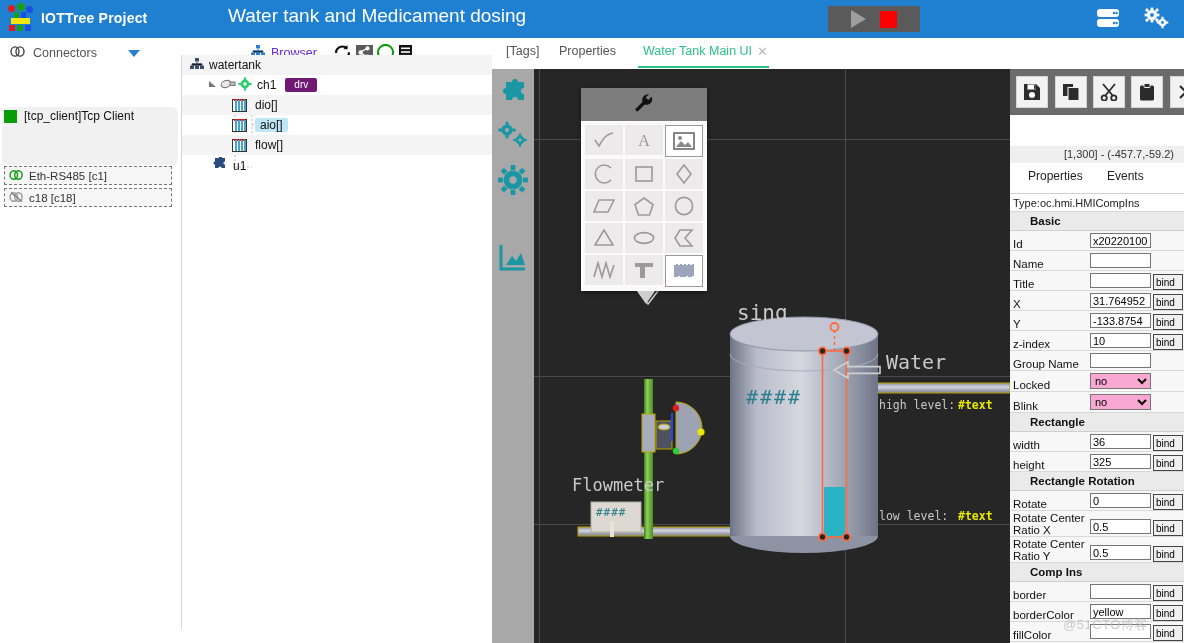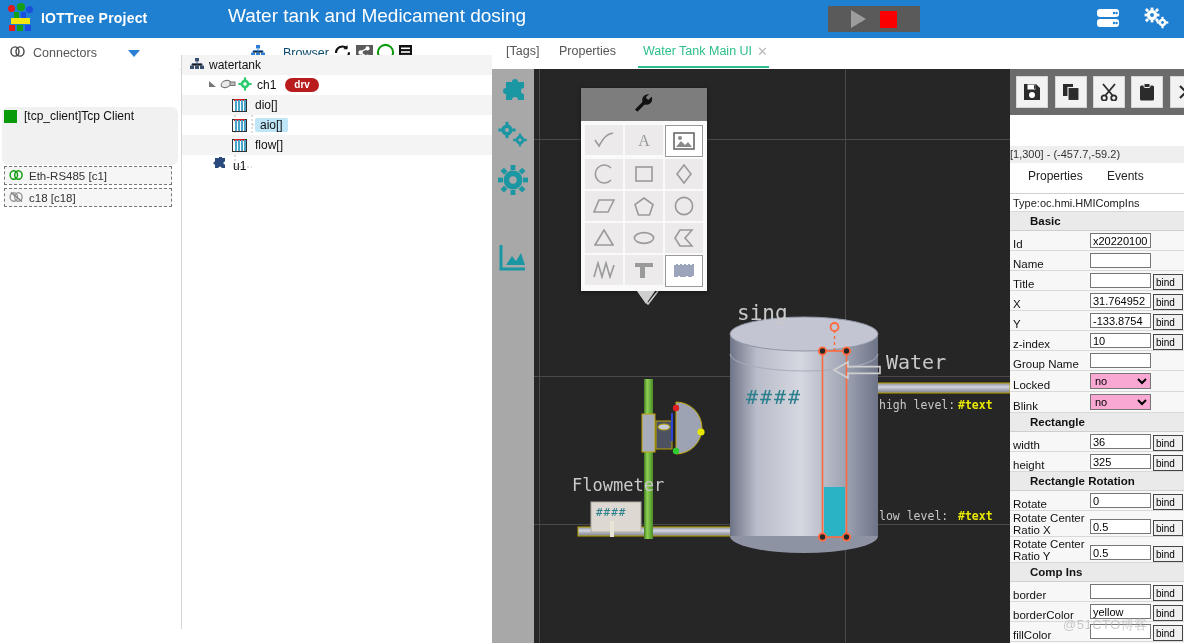--- a/index.html
+++ b/index.html
@@ -21,38 +21,38 @@
   .runbox{position:absolute;left:828px;top:6px;width:92px;height:26px;background:#5a5a5a;display:flex;align-items:center;justify-content:center;gap:14px;}
   .play{width:0;height:0;border-left:15px solid #9d9d9d;border-top:9px solid transparent;border-bottom:9px solid transparent;}
   .stop{width:17px;height:17px;background:#fb0000;}
   .hdr-icons{position:absolute;right:14px;top:6px;display:flex;align-items:center;gap:22px;}
 
   
   .leftpane{position:absolute;left:0;top:38px;width:492px;height:605px;background:#fff;padding-left:48px;}
   .lp-head{position:absolute;left:0;top:0;width:492px;height:31px;background:#fff;border-bottom:1px solid #dedede;}
   .connectors{position:absolute;left:10px;top:7px;display:flex;align-items:center;gap:7px;color:#555;font-size:12.5px;}
   .caret{width:0;height:0;border-left:6px solid transparent;border-right:6px solid transparent;border-top:7px solid #2a7fd4;margin-left:24px;}
-  .browser-lbl{position:absolute;left:251px;top:7px;display:flex;align-items:center;gap:18px;color:#0c4a6e;font-size:12.5px;}
+  .browser-lbl{position:absolute;left:251px;top:7px;display:flex;align-items:center;gap:6px;color:#6d28d9;font-size:12.5px;}
   .brw-icons{position:absolute;left:332px;top:5px;display:flex;align-items:center;gap:2px;}
 
   .connpanel{position:absolute;left:0;top:31px;width:180px;height:574px;background:#fff;}
   .cc-card{position:absolute;left:2px;top:38px;width:176px;height:58px;background:#f1f1f1;border-radius:6px;}
   .cc-title{position:absolute;left:4px;top:40px;display:flex;align-items:center;gap:7px;font-size:12px;color:#111;}
   .cc-sq{width:13px;height:13px;background:#0a9b0a;}
   .cc-row{position:absolute;left:4px;width:168px;height:19px;border:1px dashed #777;background:#f6f6f6;display:flex;align-items:center;gap:5px;padding-left:4px;box-sizing:border-box;font-size:11.5px;color:#333;}
   .cc-row.r1{top:97px;}
   .cc-row.r2{top:119px;}
   .port{position:absolute;width:10px;height:10px;background:#1414e6;}
   .port.hollow{background:#fff;border:2px solid #222;}
   .linkline{position:absolute;left:191px;top:96px;width:44px;height:8px;}
 
   .treepane{position:absolute;left:181px;top:17px;width:311px;height:574px;background:#fff;border-left:1px solid #d5d5d5;}
   .trow{position:relative;height:20px;display:flex;align-items:center;font-size:12px;color:#111;}
   .trow.alt{background:#f4f4f4;}
-  .chip{background:#b91c1c;color:#fff;border-radius:7px;font-size:10px;padding:1px 9px 2px;margin-left:9px;font-weight:bold;}
+  .chip{background:#701a75;color:#fff;border-radius:2px;font-size:10px;padding:1px 9px 2px;margin-left:9px;font-weight:normal;}
   .sel{background:#bfe6f7;border-radius:2px;padding:0 5px;}
   .modicon{width:15px;height:13px;border:1.5px solid #333;background:#fff;position:relative;display:inline-block;box-sizing:border-box;}
   .modicon b{position:absolute;top:0;width:2px;height:100%;background:#4aa3c9;display:block;}
   .modicon em{position:absolute;top:-1px;left:1px;right:1px;height:2px;background:#d02020;display:block;}
   .treelines{position:absolute;left:0;top:0;width:311px;height:200px;pointer-events:none;}
 
   
   .mainarea{position:absolute;left:492px;top:38px;width:692px;height:605px;background:#fff;}
   .tabbar{position:absolute;left:0;top:0;width:692px;height:31px;background:#fff;border-bottom:1px solid #e3e3e3;}
   .tab{position:absolute;top:6px;font-size:12.5px;color:#555;cursor:default;}
@@ -76,21 +76,21 @@
   .pal-grid{display:grid;grid-template-columns:repeat(3,1fr);gap:2px;padding:4px;}
   .pal-cell{height:30px;background:#eceaea;display:flex;align-items:center;justify-content:center;}
   .pal-cell.active{background:#fff;border:1px solid #999;}
   .pal-tail{position:absolute;left:56px;top:203px;width:0;height:0;border-left:9px solid transparent;border-right:9px solid transparent;border-top:13px solid #cfcfcf;}
 
   .ctext{position:absolute;font-family:"DejaVu Sans Mono","Liberation Mono",monospace;color:#c9c9c9;}
 
   .rightbar{position:absolute;left:518px;top:0;width:174px;height:574px;background:#fff;}
   .rb-toolbar{position:absolute;left:0;top:0;width:174px;height:46px;background:#6b6b6b;}
   .rb-btn{position:absolute;top:7px;width:32px;height:32px;background:#f2f2f2;border:1px solid #d6d6d6;box-sizing:border-box;display:flex;align-items:center;justify-content:center;}
-  .coordrow{position:absolute;left:0;top:77px;width:174px;height:32px;background:#efefef;text-align:left;padding-right:10px;box-sizing:border-box;font-size:11px;color:#333;line-height:17px;}
+  .coordrow{position:absolute;left:0;top:77px;width:174px;height:32px;background:#efefef;text-align:right;padding-right:10px;box-sizing:border-box;font-size:11px;color:#333;line-height:17px;}
   .ptabs{position:absolute;left:0;top:94px;width:174px;height:30px;background:#fff;border-bottom:1px solid #d0d0d0;}
   .ptab{position:absolute;top:6px;font-size:12px;color:#222;}
   .ptab.a{left:18px;}
   .ptab.b{left:97px;}
   .ptype{position:absolute;left:0;top:126px;width:174px;height:17px;font-size:11px;color:#222;padding-left:3px;box-sizing:border-box;line-height:17px;border-bottom:1px solid #d8d8d8;}
 
   .proptable{position:absolute;left:0;top:143px;width:174px;}
   .pgrp{height:19px;background:#eaeaea;font-weight:bold;font-size:11.5px;color:#111;padding-left:20px;box-sizing:border-box;line-height:19px;border-bottom:1px solid #cfcfcf;}
   .prow{display:flex;align-items:flex-end;min-height:19px;border-bottom:1px solid #d9d9d9;background:#f7f7f7;}
   .pk{width:78px;flex:none;font-size:11.5px;color:#111;padding-left:3px;display:flex;align-items:center;box-sizing:border-box;}

